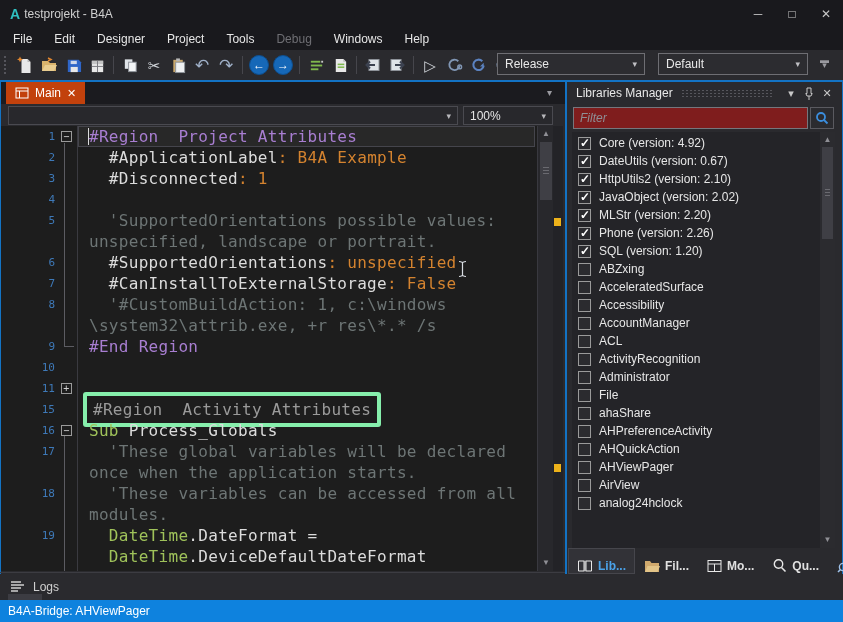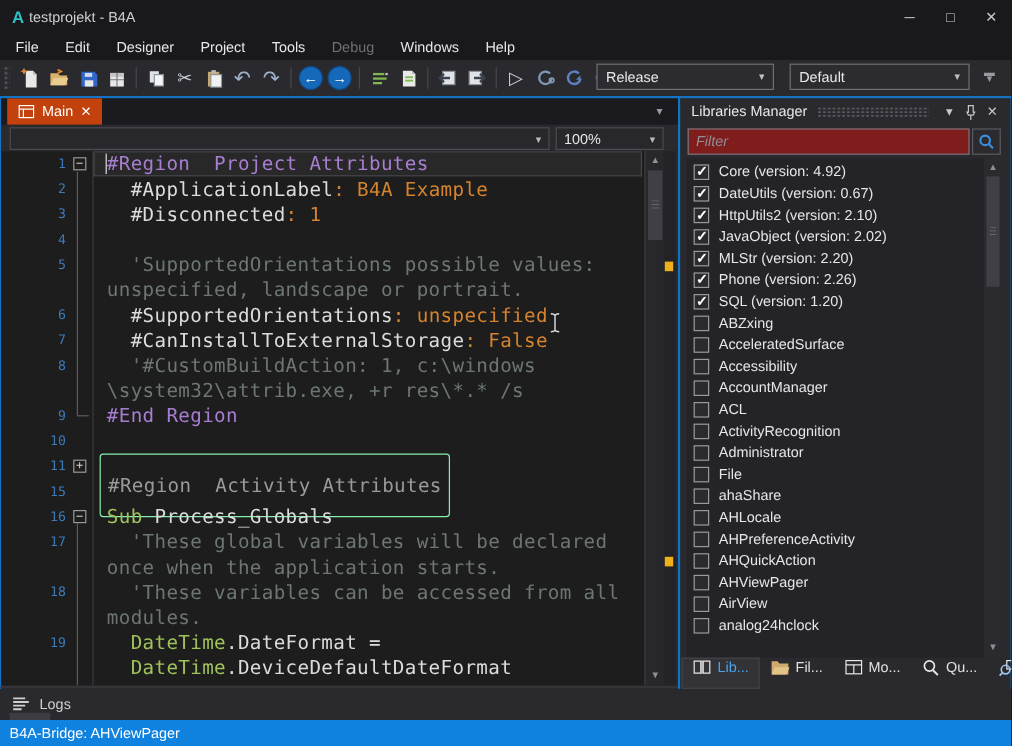--- a/index.html
+++ b/index.html
@@ -49,21 +49,21 @@
   .rline{position:absolute;left:63px;width:1px;background:#5c5c62;}
   .rcorner{position:absolute;left:63px;width:10px;height:1px;background:#5c5c62;}
   .crow{display:flex;height:21px;line-height:21px;font-family:"DejaVu Sans Mono",monospace;font-size:16px;letter-spacing:.3px;white-space:pre;position:relative;}
   .crow.cur::before{content:'';position:absolute;left:77px;right:2px;top:0;bottom:0;background:rgba(255,255,255,.05);border:1px solid #45454c;box-sizing:border-box;}
   .crow.cur::after{content:'';position:absolute;left:87px;top:2px;width:1px;height:17px;background:#dcdcdc;}
   .ln{width:54px;text-align:right;color:#3e79b8;font-size:11px;letter-spacing:0;flex:none;}
   .fold{width:22px;flex:none;position:relative;}
   .fbox{position:absolute;left:6px;top:5px;width:11px;height:11px;border:1px solid #9a9a9a;background:#1d1d1d;color:#cfcfcf;font:10px/9px "DejaVu Sans Mono",monospace;text-align:center;box-sizing:border-box;z-index:2;}
   .ctext{padding-left:12px;position:relative;z-index:1;}
   .tk-p{color:#a87ed1}.tk-o{color:#d4832f}.tk-w{color:#dcdcdc}.tk-c{color:#6d7575}.tk-g{color:#9fc25a}.tk-y{color:#9a9a9a}
-  .rbox{display:inline-block;border:1px solid #86efac;border-radius:3px;padding:16px 6px;margin-left:-6px;height:19px;line-height:19px;}
+  .rbox{display:inline-block;border:4px solid #86efac;border-radius:3px;padding:4px 6px;margin-left:-6px;height:19px;line-height:19px;margin-top:14px;}
   .ibeam{position:absolute;left:456px;top:134px;z-index:3;}
   
   .vsb{position:absolute;left:537px;top:126px;width:16px;height:445px;background:#28282c;border-left:1px solid #39393f;box-sizing:border-box;}
   .sarr{position:absolute;left:0;width:16px;height:14px;color:#8f8f95;font-size:8px;text-align:center;line-height:14px;}
   .thumb{position:absolute;left:2px;width:12px;background:#3f3f45;}
   .thumb::after{content:'';position:absolute;left:3px;right:3px;top:50%;height:7px;margin-top:-4px;
     background:linear-gradient(#6a6a70 1px,transparent 1px);background-size:100% 3px;}
   .mstrip{position:absolute;left:553px;top:126px;width:10px;height:445px;background:#232327;}
   .ymark{position:absolute;left:1px;width:7px;height:8px;background:#edb21a;}
   
@@ -75,21 +75,21 @@
   .filterrow{position:absolute;left:6px;top:25px;right:8px;height:22px;display:flex;}
   .filter{flex:1;height:22px;background:#7f1d1d;border:1px solid #76767c;color:#e0e0e0;font-size:12px;padding:0 6px;box-sizing:border-box;outline:none;font-family:"Liberation Sans",sans-serif;}
   .filter::placeholder{font-style:italic;color:#8f8f95;}
   .searchbtn{width:24px;height:22px;margin-left:2px;background:#2b2b2f;border:1px solid #5a5a60;display:flex;align-items:center;justify-content:center;box-sizing:border-box;}
   .liblist{position:absolute;left:5px;top:50px;width:248px;height:416px;background:#242428;overflow:hidden;}
   .librow{display:flex;align-items:flex-end;height:18px;padding-left:6px;gap:8px;color:#e6e6e6;}
   .cb{width:13px;height:13px;border:1px solid #9a9a9a;background:#2b2b2f;flex:none;position:relative;box-sizing:border-box;}
   .cb.on::after{content:'\2713';position:absolute;left:1px;top:-2px;color:#fff;font-size:12px;font-weight:bold;}
   .lsb{position:absolute;left:253px;top:50px;width:15px;height:416px;background:#2b2b2f;}
   .ptabs{position:absolute;left:2px;top:466px;right:2px;height:26px;display:flex;align-items:center;gap:2px;}
-  .ptab{display:flex;align-items:flex-start;gap:5px;padding:0 8px;height:24px;color:#e0e0e0;white-space:nowrap;}
+  .ptab{display:flex;align-items:flex-end;gap:5px;padding:0 8px;height:24px;color:#e0e0e0;white-space:nowrap;font-weight:bold;}
   .ptab.active{background:#323237;outline:1px solid #46464c;color:#4ba3ea;}
   
   .logsbar{position:absolute;left:0;top:572px;width:565px;height:28px;border-top:1px solid #3c3c42;display:flex;align-items:center;gap:7px;padding-left:10px;box-sizing:border-box;}
   .lognub{position:absolute;left:8px;top:594px;width:34px;height:6px;background:#3c3c42;}
   .statusbar{position:absolute;left:0;top:600px;width:843px;height:22px;background:#0e82de;display:flex;align-items:center;padding-left:8px;box-sizing:border-box;font-size:12px;color:#fff;}
   svg{display:block;}
 </style>
 </head>
 <body>
 
@@ -403,24 +403,20 @@
         <div class="librow">
           <span class="cb"></span>
           <span>File</span>
         </div>
         <div class="librow">
           <span class="cb"></span>
           <span>ahaShare</span>
         </div>
         <div class="librow">
           <span class="cb"></span>
-          <span>AHLocale</span>
-        </div>
-        <div class="librow">
-          <span class="cb"></span>
           <span>AHPreferenceActivity</span>
         </div>
         <div class="librow">
           <span class="cb"></span>
           <span>AHQuickAction</span>
         </div>
         <div class="librow">
           <span class="cb"></span>
           <span>AHViewPager</span>
         </div>

